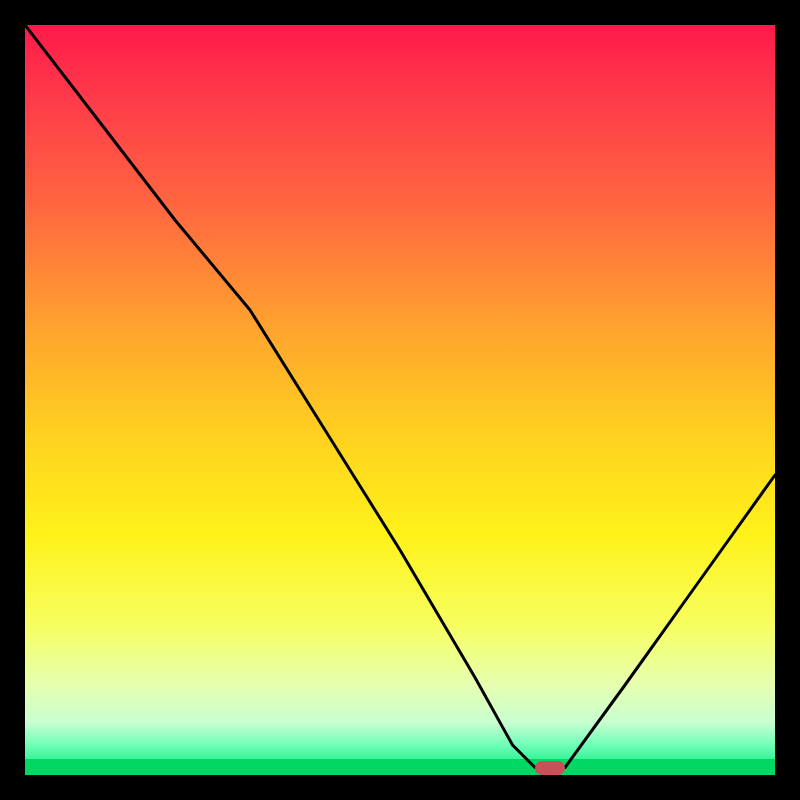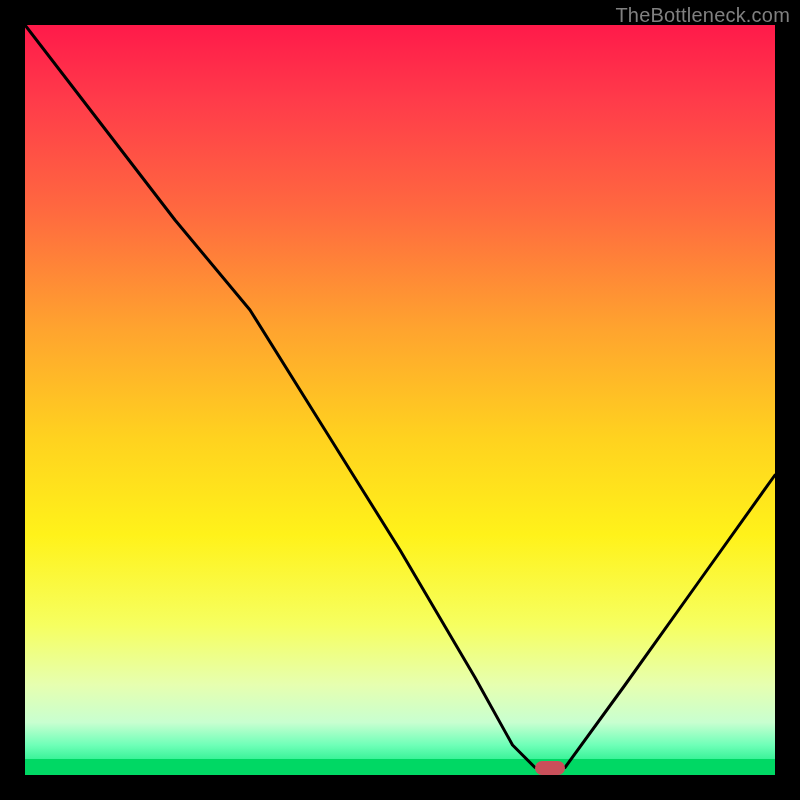--- a/index.html
+++ b/index.html
@@ -70,21 +70,20 @@
     font-family: Arial, Helvetica, sans-serif;
     font-size: 20px;
     letter-spacing: 0.2px;
     user-select: none;
   }
 </style>
 </head>
 <body>
 
 <div class="stage">
-  <div class="watermark">TheBottleneck.com</div>
 
   <div class="plot-area">
     <div class="gradient-bg"></div>
     <div class="green-strip"></div>
 
     <svg class="curve" viewBox="0 0 750 750" preserveAspectRatio="none">
       <path id="curve-path" fill="none" stroke="#000" stroke-width="3" stroke-linejoin="round" stroke-linecap="round" d="M0.0 0.0 L75.0 97.5 L150.0 195.0 L225.0 285.0 L300.0 405.0 L375.0 525.0 L450.0 652.5 L487.5 720.0 L510.0 742.5 L540.0 742.5 L600.0 660.0 L675.0 555.0 L750.0 450.0"></path>
     </svg>
 
     <div id="marker" class="marker" style="left: 525px; top: 742.5px;"></div>

